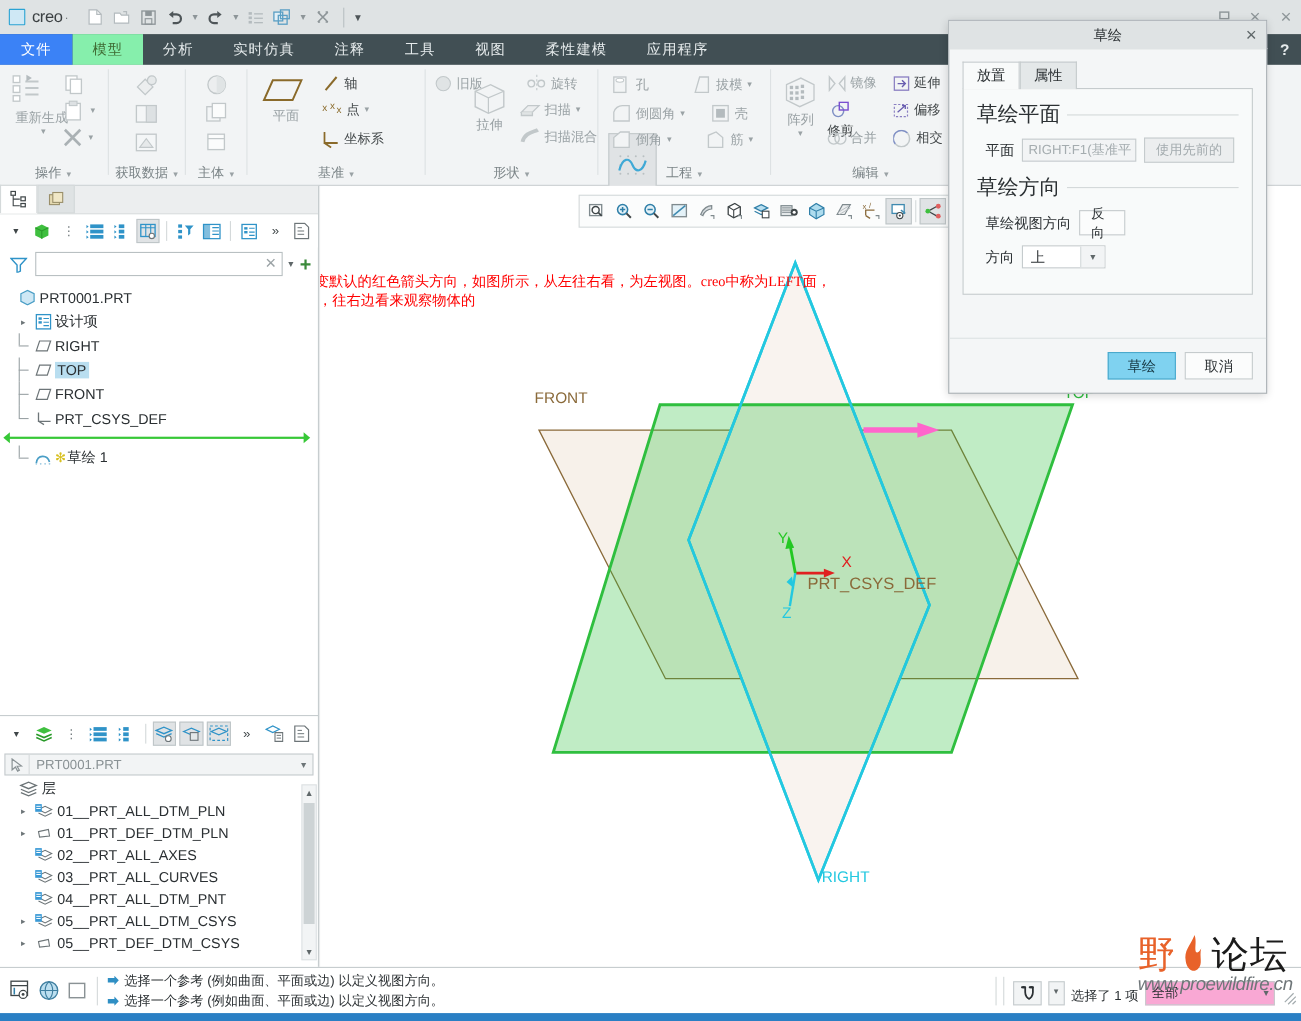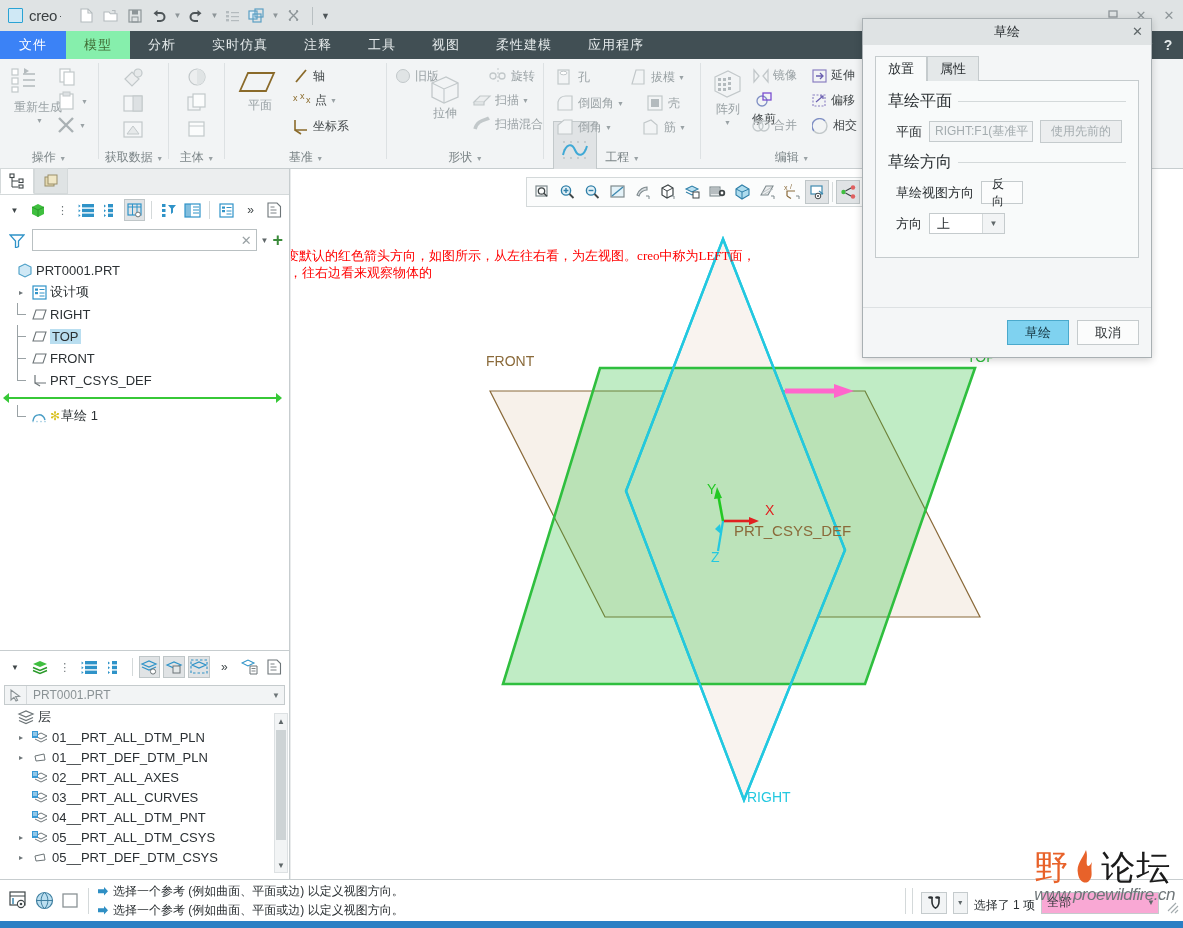--- a/index.html
+++ b/index.html
@@ -208,21 +208,21 @@
   }
   .dlg-close { position: absolute; right: 8px; top: 5px; font-size: 13px; color: #5f6769; }
   .dlg-body { padding: 10px 12px 0 12px; }
   .dlg-tabs { display: flex; align-items: flex-end; height: 26px; }
   .dlg-tab {
     padding: 3px 12px; font-size: 13px; color: #2b3033;
     border: 1px solid #c5cbcd; border-bottom: none; background: #e4e8e9;
   }
   .dlg-tab.active { background: #f8fafa; position: relative; z-index: 2; }
   .dlg-panel { border: 1px solid #c5cbcd; background: #f8fafa; padding: 10px 12px 14px 12px; margin-top: -1px; }
-  .sect-head { display: flex; align-items: center; gap: 6px; font-size: 16px; color: #2b3033; margin-bottom: 8px; }
+  .sect-head { display: flex; align-items: center; gap: 6px; font-size: 19px; color: #2b3033; margin-bottom: 8px; }
   .sect-head .rule { flex: 1; height: 1px; background: #d4d9da; }
   .frow { display: flex; align-items: center; gap: 7px; margin-bottom: 9px; padding-left: 8px; }
   .frow .flbl { font-size: 13px; color: #2b3033; }
   .fld {
     height: 21px; border: 1px solid #c5cbcd; background: #f2f4f5;
     display: flex; align-items: center; padding: 0 5px; font-size: 12px; color: #a4acaf;
     overflow: hidden; white-space: nowrap;
   }
   .fld.green { background: #e8f6da; color: #2b3033; border-color: #b9c0c2; }
   .btn {
@@ -495,21 +495,21 @@
         <span class="small-lbl">旧版</span>
       </div>
       <div class="ribbon-item" style="left:40px; top:14px;">
         <svg width="34" height="32" viewBox="0 0 34 32">
             <path d="M4 10 L18 4 L30 10 L30 24 L16 30 L4 24 z" fill="#f2f4f5" stroke="#c2c8ca" stroke-width="1.3"></path>
             <path d="M4 10 L16 16 L30 10 M16 16 L16 30" fill="none" stroke="#c2c8ca" stroke-width="1.1"></path>
           </svg>
       </div>
       <div style="position:absolute;left:40px;top:46px;width:34px;text-align:center;" class="big-icon-lbl">拉伸</div>
 
-      <div class="ribbon-item" style="left:100px; top:8px;">
+      <div class="ribbon-item" style="left:90px; top:8px;">
         <svg width="20" height="18" viewBox="0 0 20 18">
             <circle cx="5" cy="9" r="3" fill="none" stroke="#c2c8ca" stroke-width="1.3"></circle>
             <circle cx="14" cy="9" r="3" fill="none" stroke="#c2c8ca" stroke-width="1.3"></circle>
             <path d="M10 1 v16" stroke="#c2c8ca" stroke-width="1" stroke-dasharray="2,2"></path>
           </svg>
         <span class="small-lbl">旋转</span>
       </div>
       <div class="ribbon-item" style="left:84px; top:32px;">
         <svg width="20" height="18" viewBox="0 0 20 18">
             <path d="M2 11 L8 5 L18 5 L12 11 z" fill="#eceeef" stroke="#c2c8ca" stroke-width="1.2"></path>

